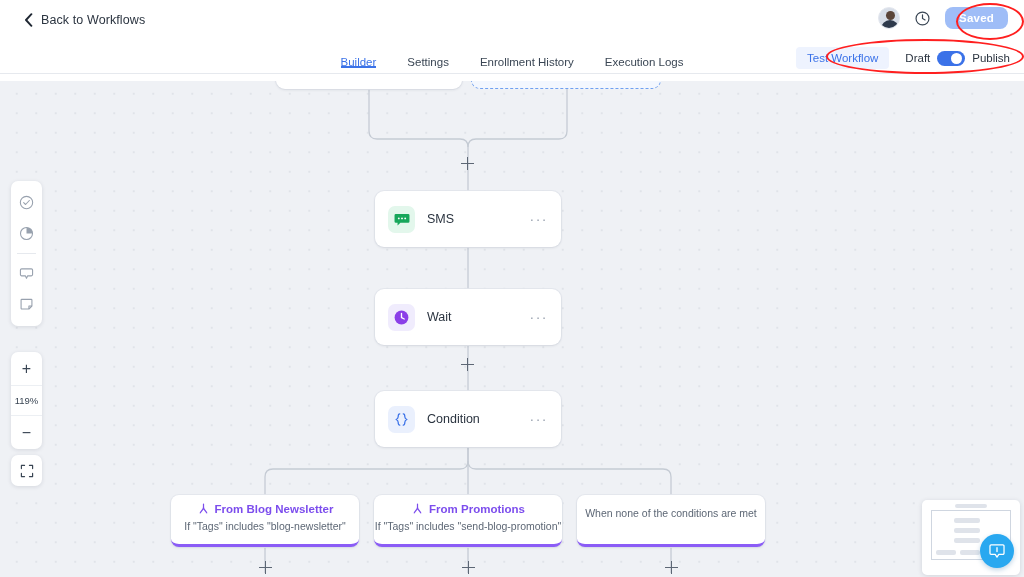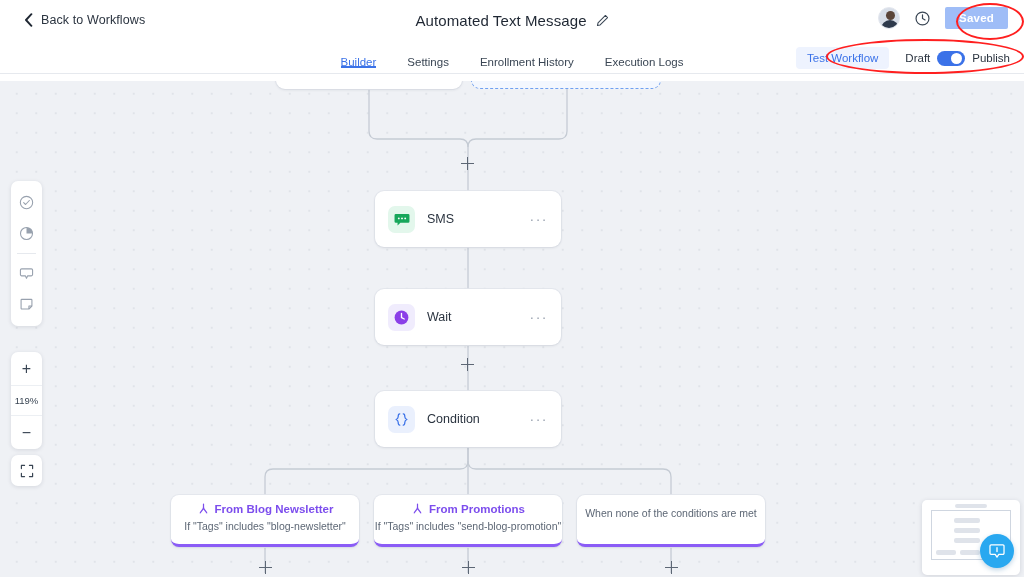--- a/index.html
+++ b/index.html
@@ -42,21 +42,21 @@
     background: #d8dee8; overflow: hidden; position: relative;
     border: 1px solid #e4e8ef;
   }
   .avatar .head { position: absolute; width: 9px; height: 9px; border-radius: 50%; background: #5a4438; left: 6.5px; top: 3px; }
   .avatar .body { position: absolute; width: 18px; height: 11px; border-radius: 9px 9px 0 0; background: #2e3a4c; left: 2px; top: 12px; }
   .hist-icon { width: 17px; height: 17px; display: block; cursor: pointer; }
 
   .saved-btn {
     background: #9fbdf7; color: #ffffff;
     font-size: 11.5px; font-weight: 600;
-    padding: 5px 14px; border-radius: 2px;
+    padding: 5px 14px; border-radius: 8px;
     border: none; cursor: pointer; letter-spacing: .2px;
   }
 
   
   .navbar {
     position: absolute; top: 44px; left: 0; width: 1024px; height: 30px;
     background: #ffffff;
     border-bottom: 1px solid #e6e9ee;
     z-index: 39;
   }
@@ -256,26 +256,20 @@
 
   <div class="header">
 
     <div class="back-btn">
       <svg class="back-chevron" viewBox="0 0 9 14">
         <path d="M7.4 1.2 L2 7 L7.4 12.8" fill="none" stroke="#1f2733" stroke-width="1.9" stroke-linecap="round" stroke-linejoin="round"></path>
       </svg>
       <span class="back-label">Back to Workflows</span>
     </div>
 
-    <div class="title-wrap">
-      <span class="wf-title">Automated Text Message</span>
-      <svg class="pencil-icon" viewBox="0 0 16 16">
-        <path d="M11.6 1.8 L14.2 4.4 L5.1 13.5 L1.8 14.2 L2.5 10.9 Z" fill="none" stroke="#3a4654" stroke-width="1.3" stroke-linejoin="round"></path>
-      </svg>
-    </div>
 
     <div class="header-right">
       <div class="avatar">
         <div class="head"></div>
         <div class="body"></div>
       </div>
       <svg class="hist-icon" viewBox="0 0 20 20">
         <circle cx="10" cy="10" r="7.6" fill="none" stroke="#3a4654" stroke-width="1.4"></circle>
         <path d="M10 5.6 V10 L13 11.7" fill="none" stroke="#3a4654" stroke-width="1.4" stroke-linecap="round"></path>
       </svg>

